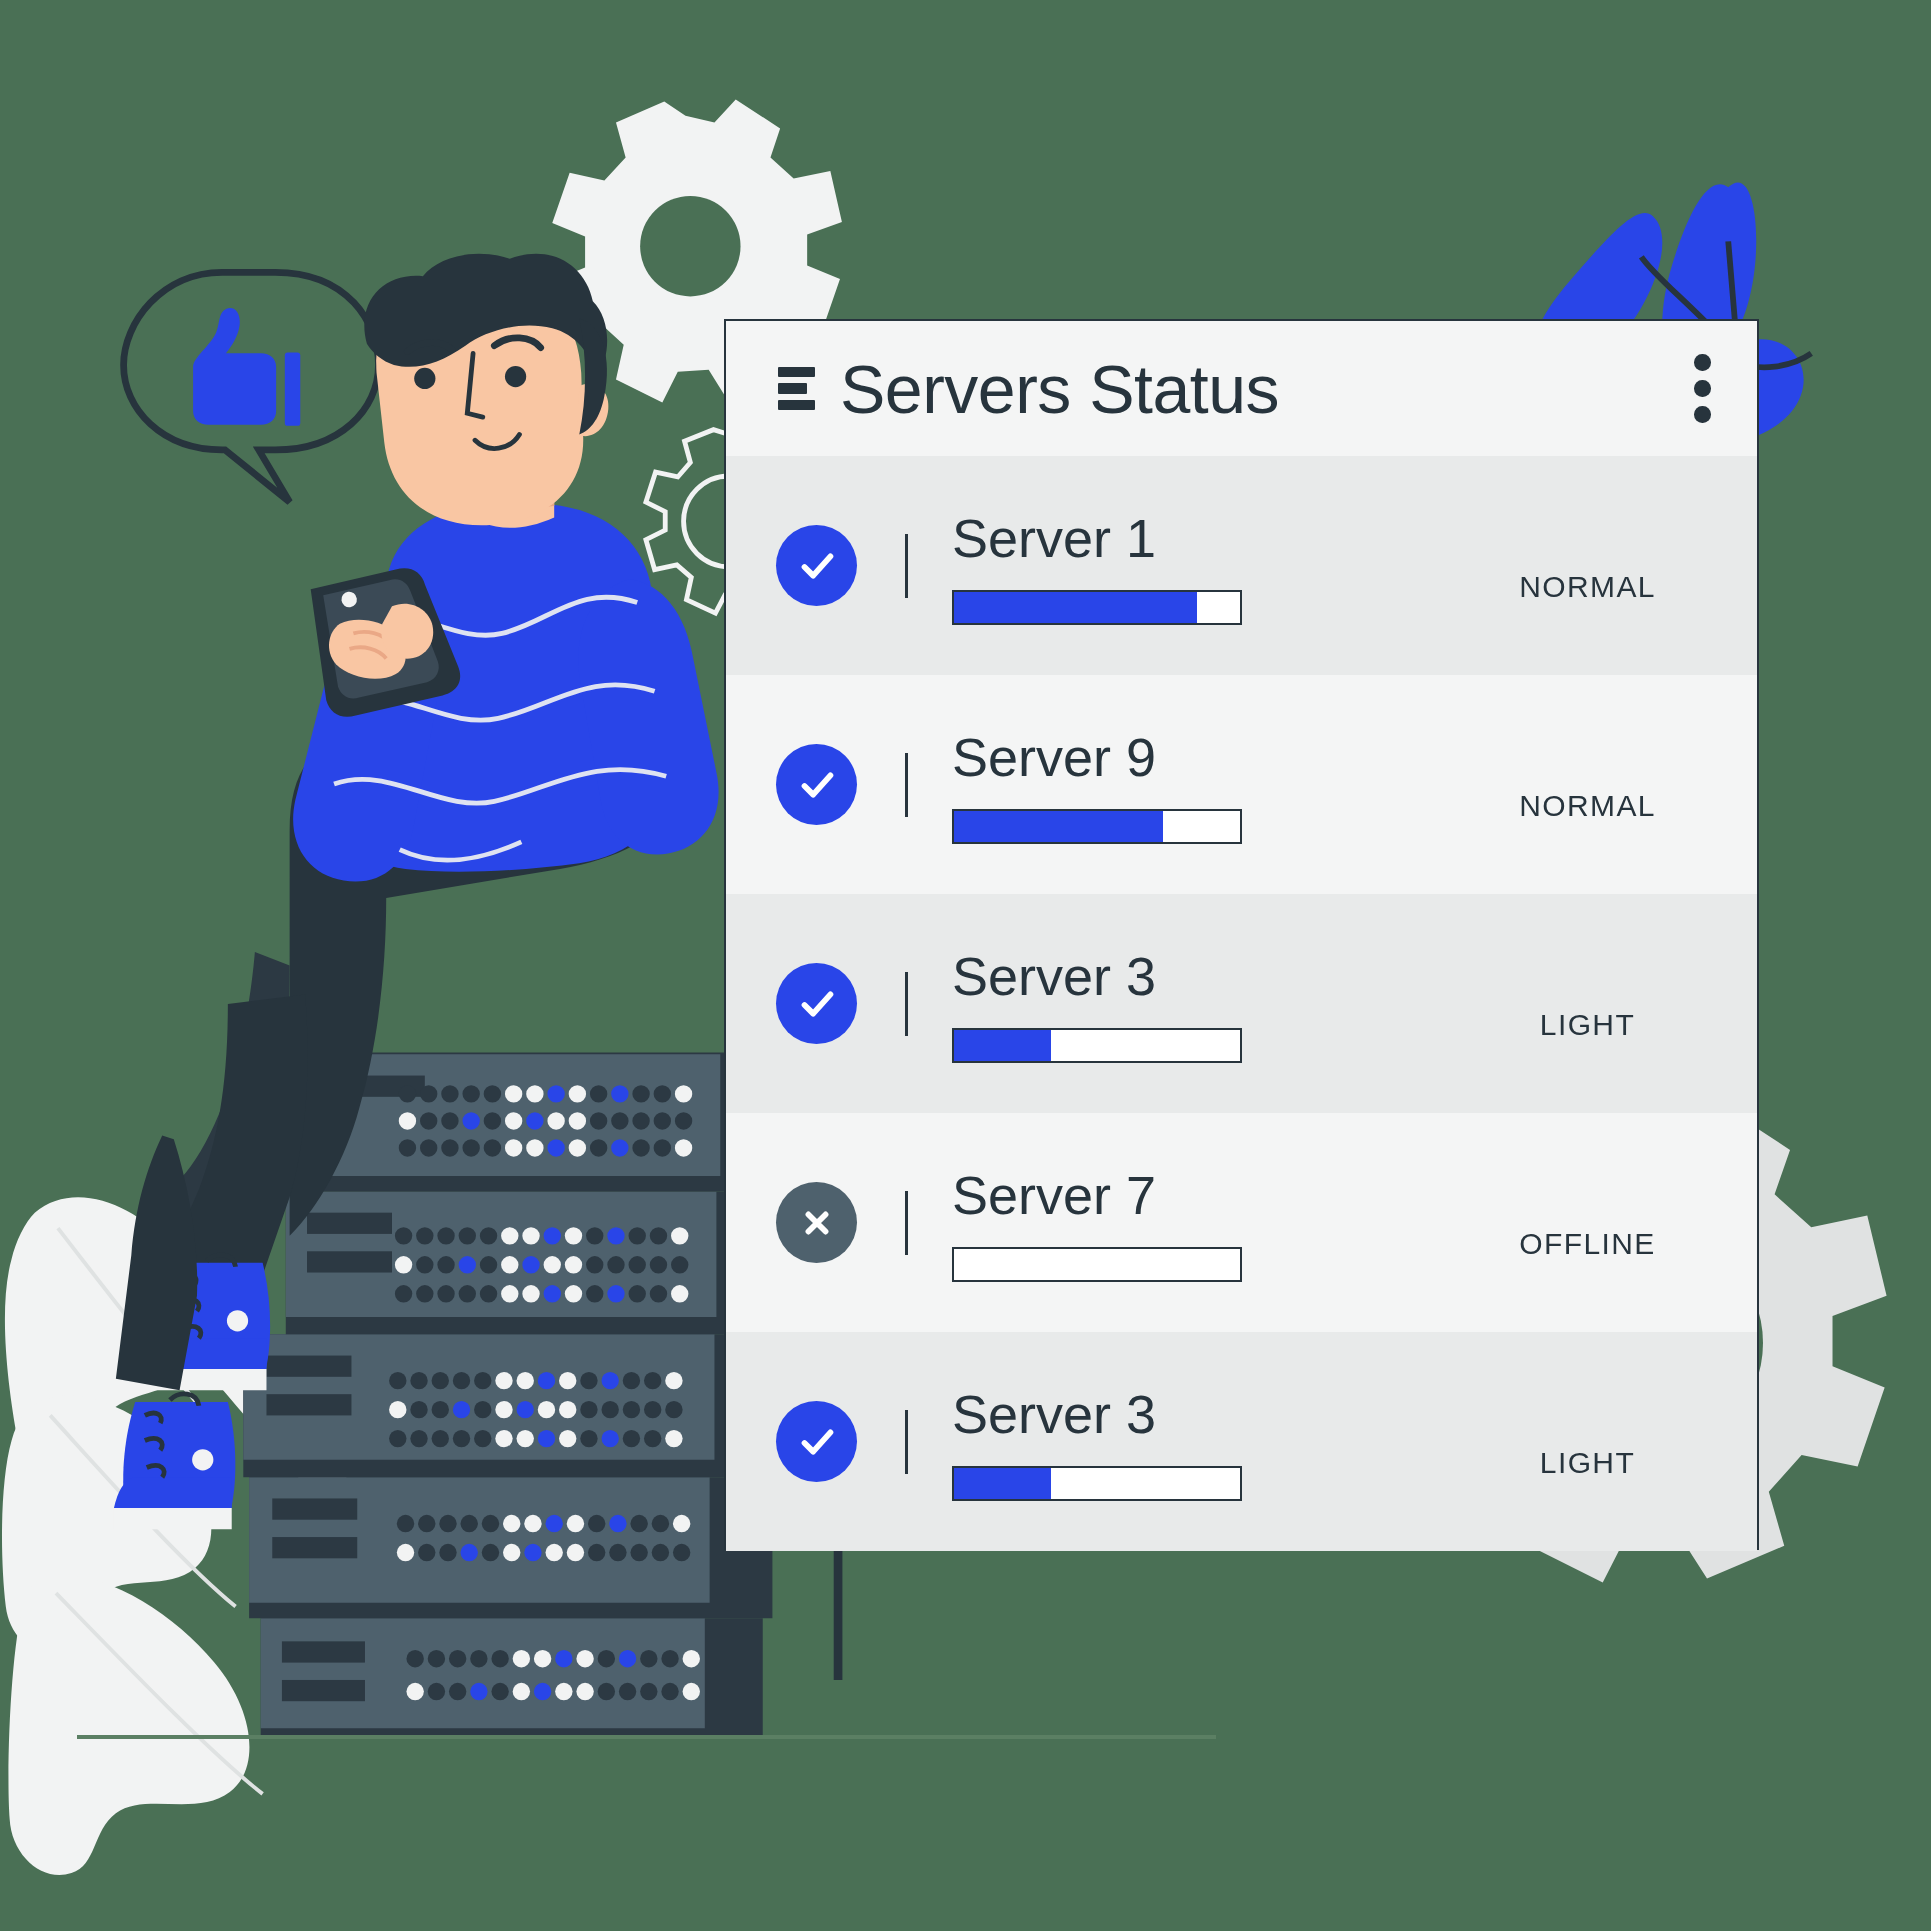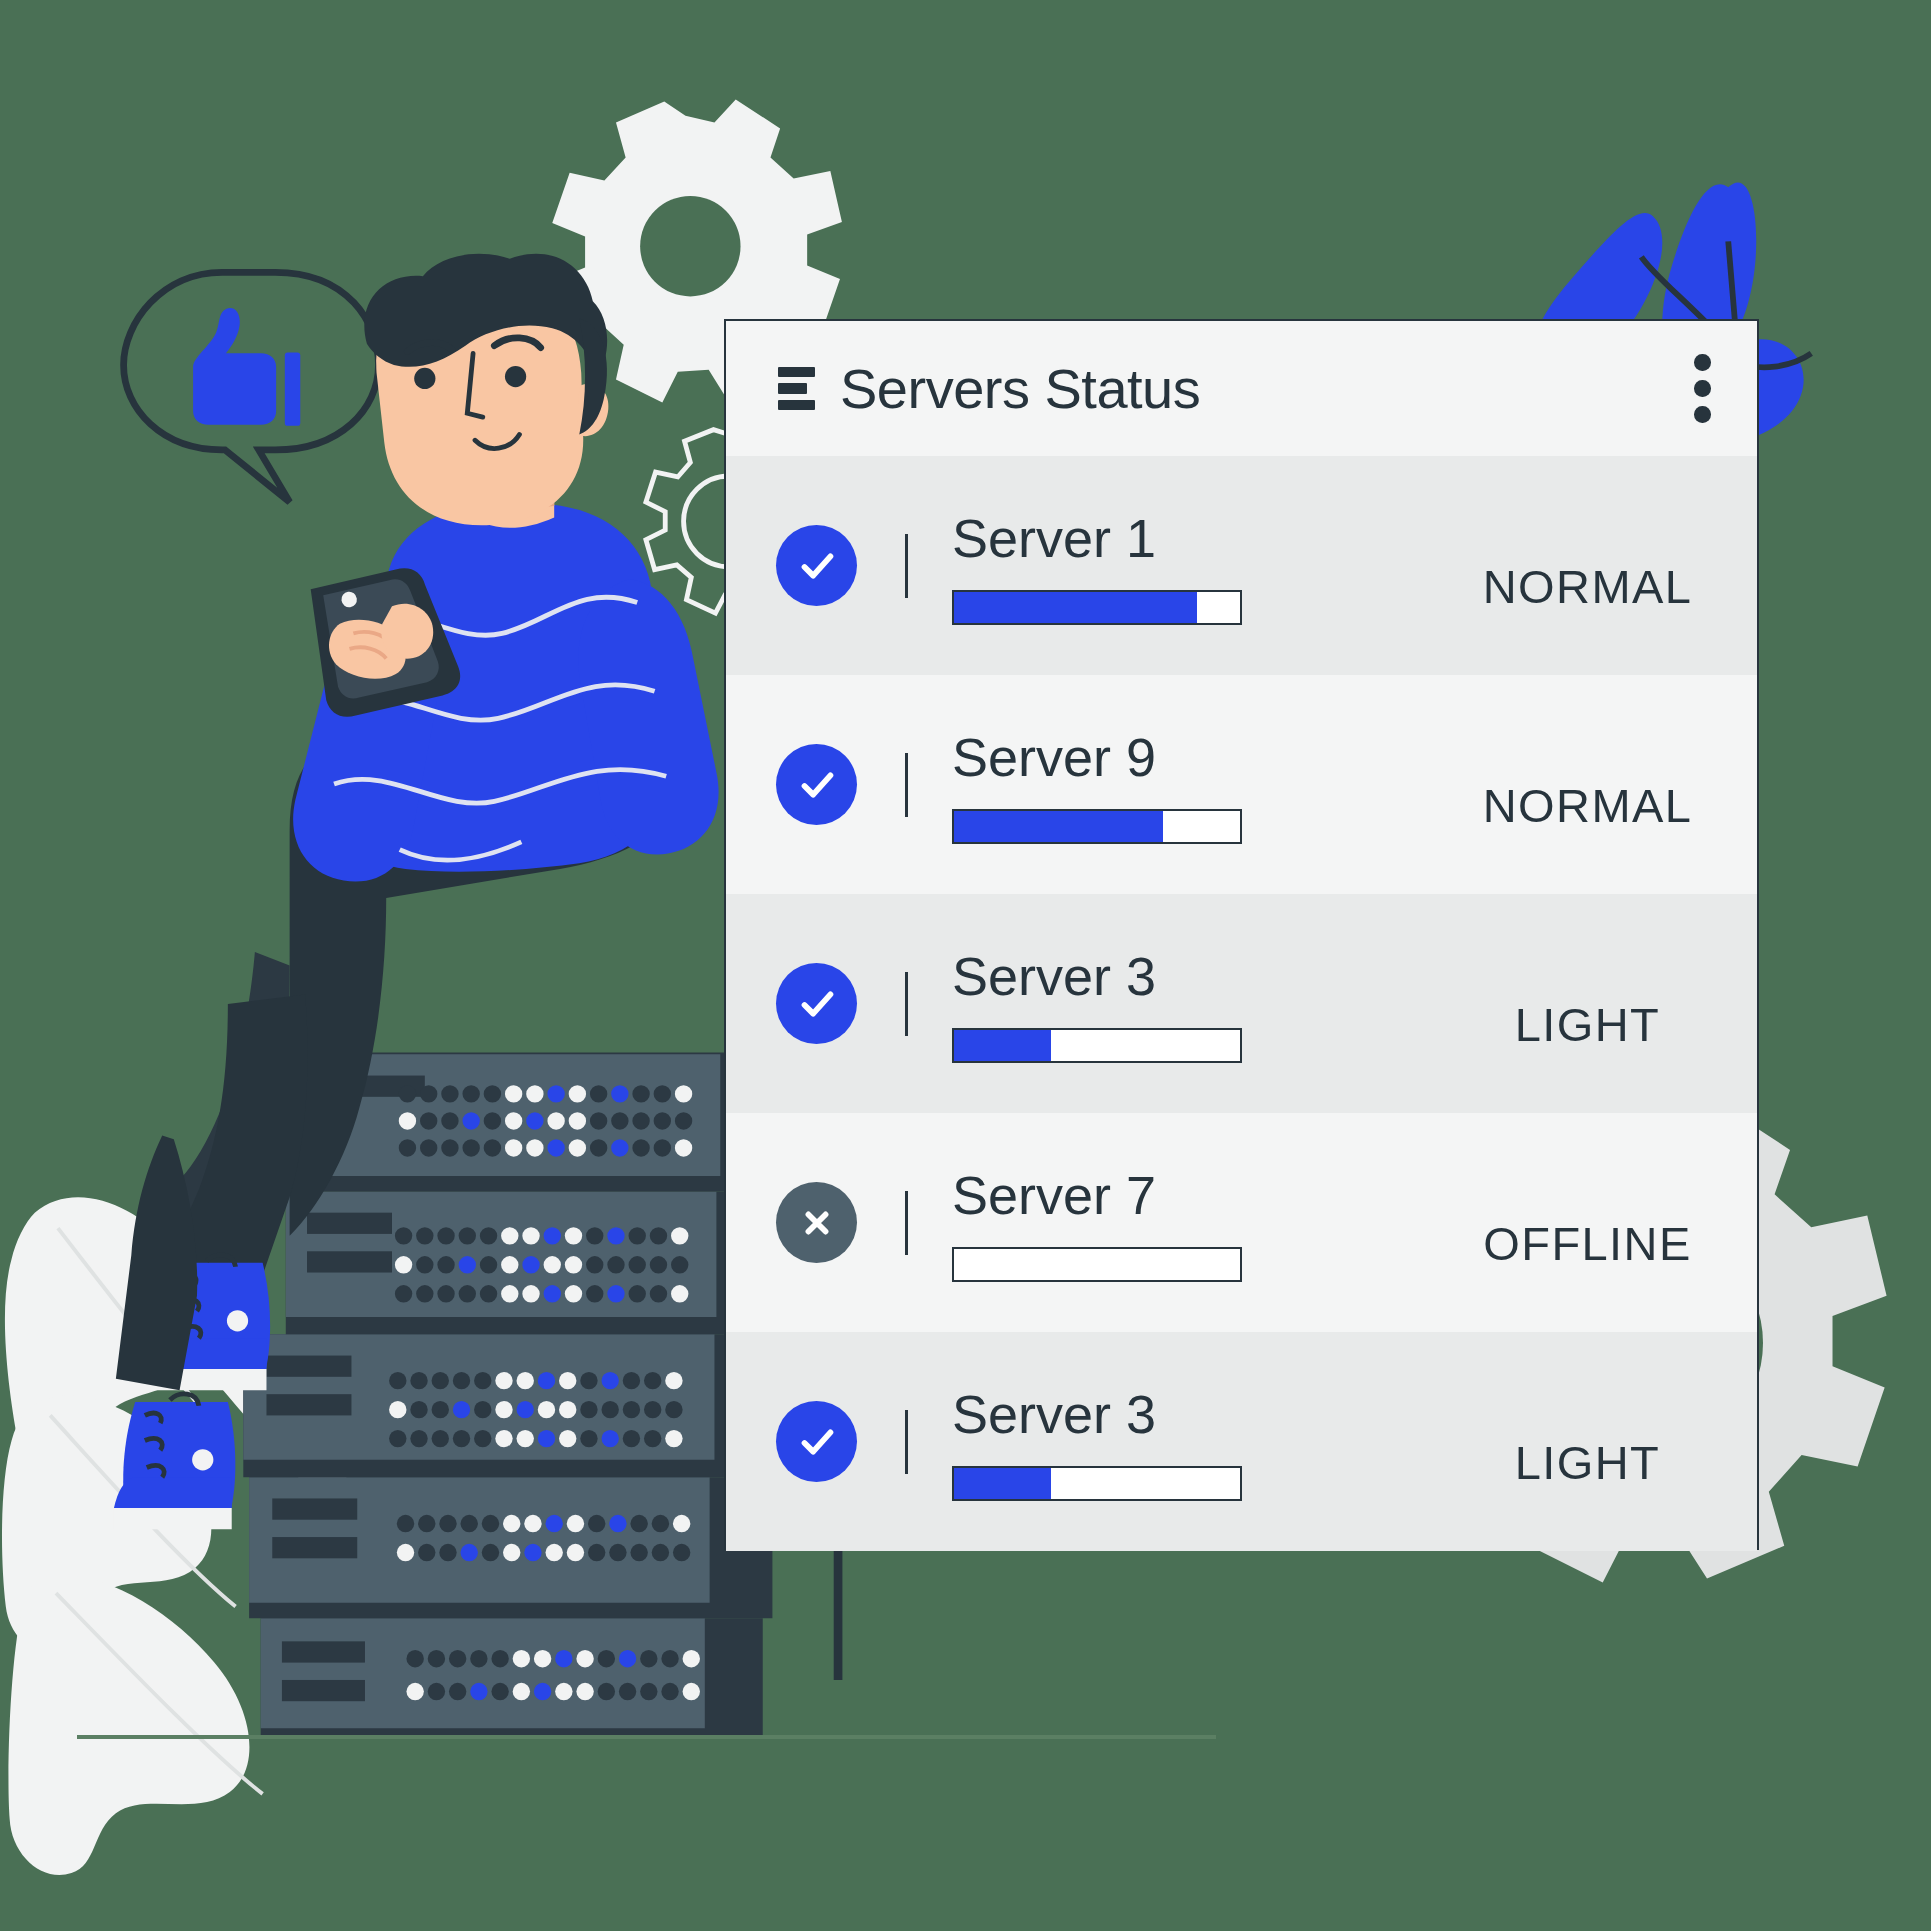--- a/index.html
+++ b/index.html
@@ -53,21 +53,21 @@
     display: block;
     height: 10.6px;
     background: #27343d;
     border-radius: 1px;
   }
   .hamburger-icon i:nth-child(1) { width: 37px; }
   .hamburger-icon i:nth-child(2) { width: 29px; }
   .hamburger-icon i:nth-child(3) { width: 37px; }
 
   .card-title {
-    font-size: 56px;
+    font-size: 68px;
     color: #27343d;
     letter-spacing: -0.5px;
     white-space: nowrap;
     flex: 1 1 auto;
   }
 
   .kebab-icon {
     width: 17.4px;
     display: flex;
     flex-direction: column;
@@ -139,21 +139,21 @@
     position: relative;
     overflow: hidden;
   }
   .progress-fill {
     position: absolute;
     left: 0; top: 0; bottom: 0;
     background: #2945e8;
   }
 
   .row-status {
-    font-size: 47px;
+    font-size: 30px;
     color: #27343d;
     letter-spacing: 1.4px;
     white-space: nowrap;
     flex: 0 0 auto;
     width: 261px;
     text-align: center;
     margin-left: 19.3px;
     margin-top: 42px;
   }
 

